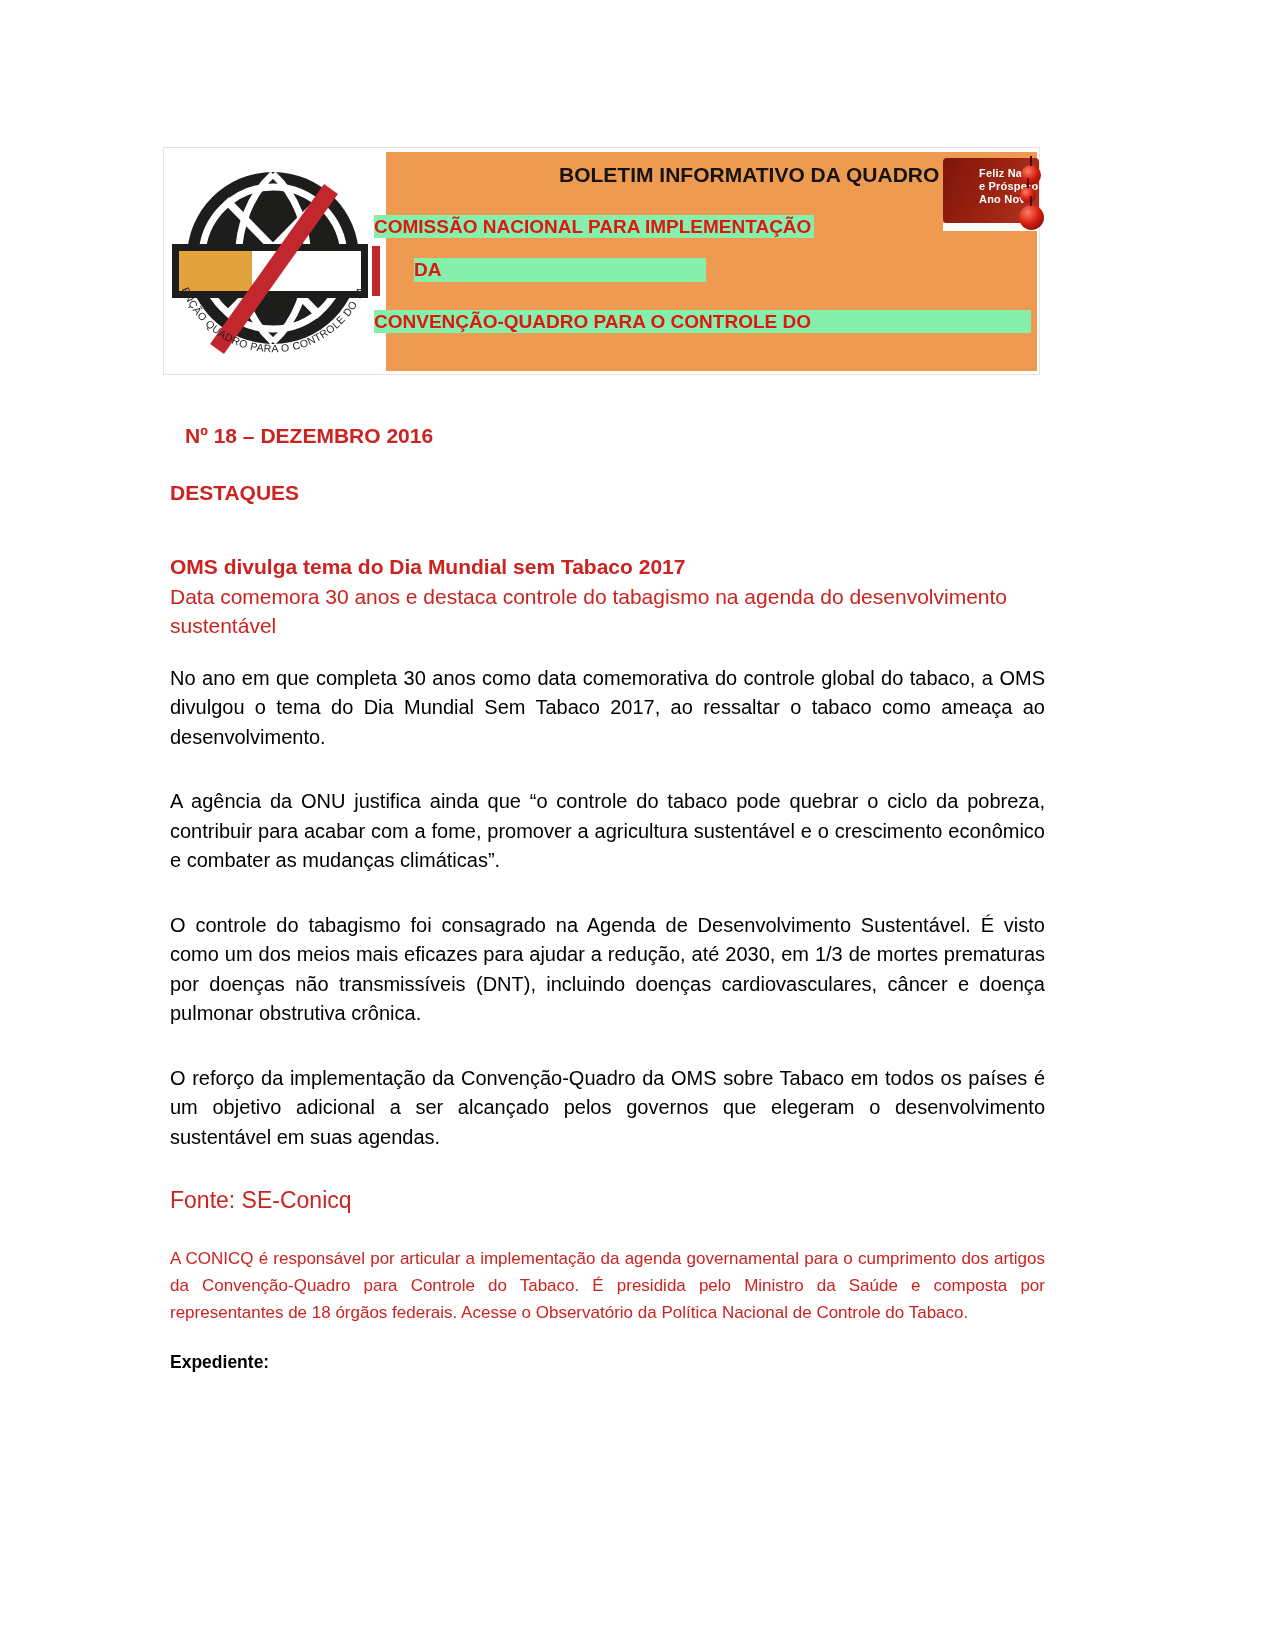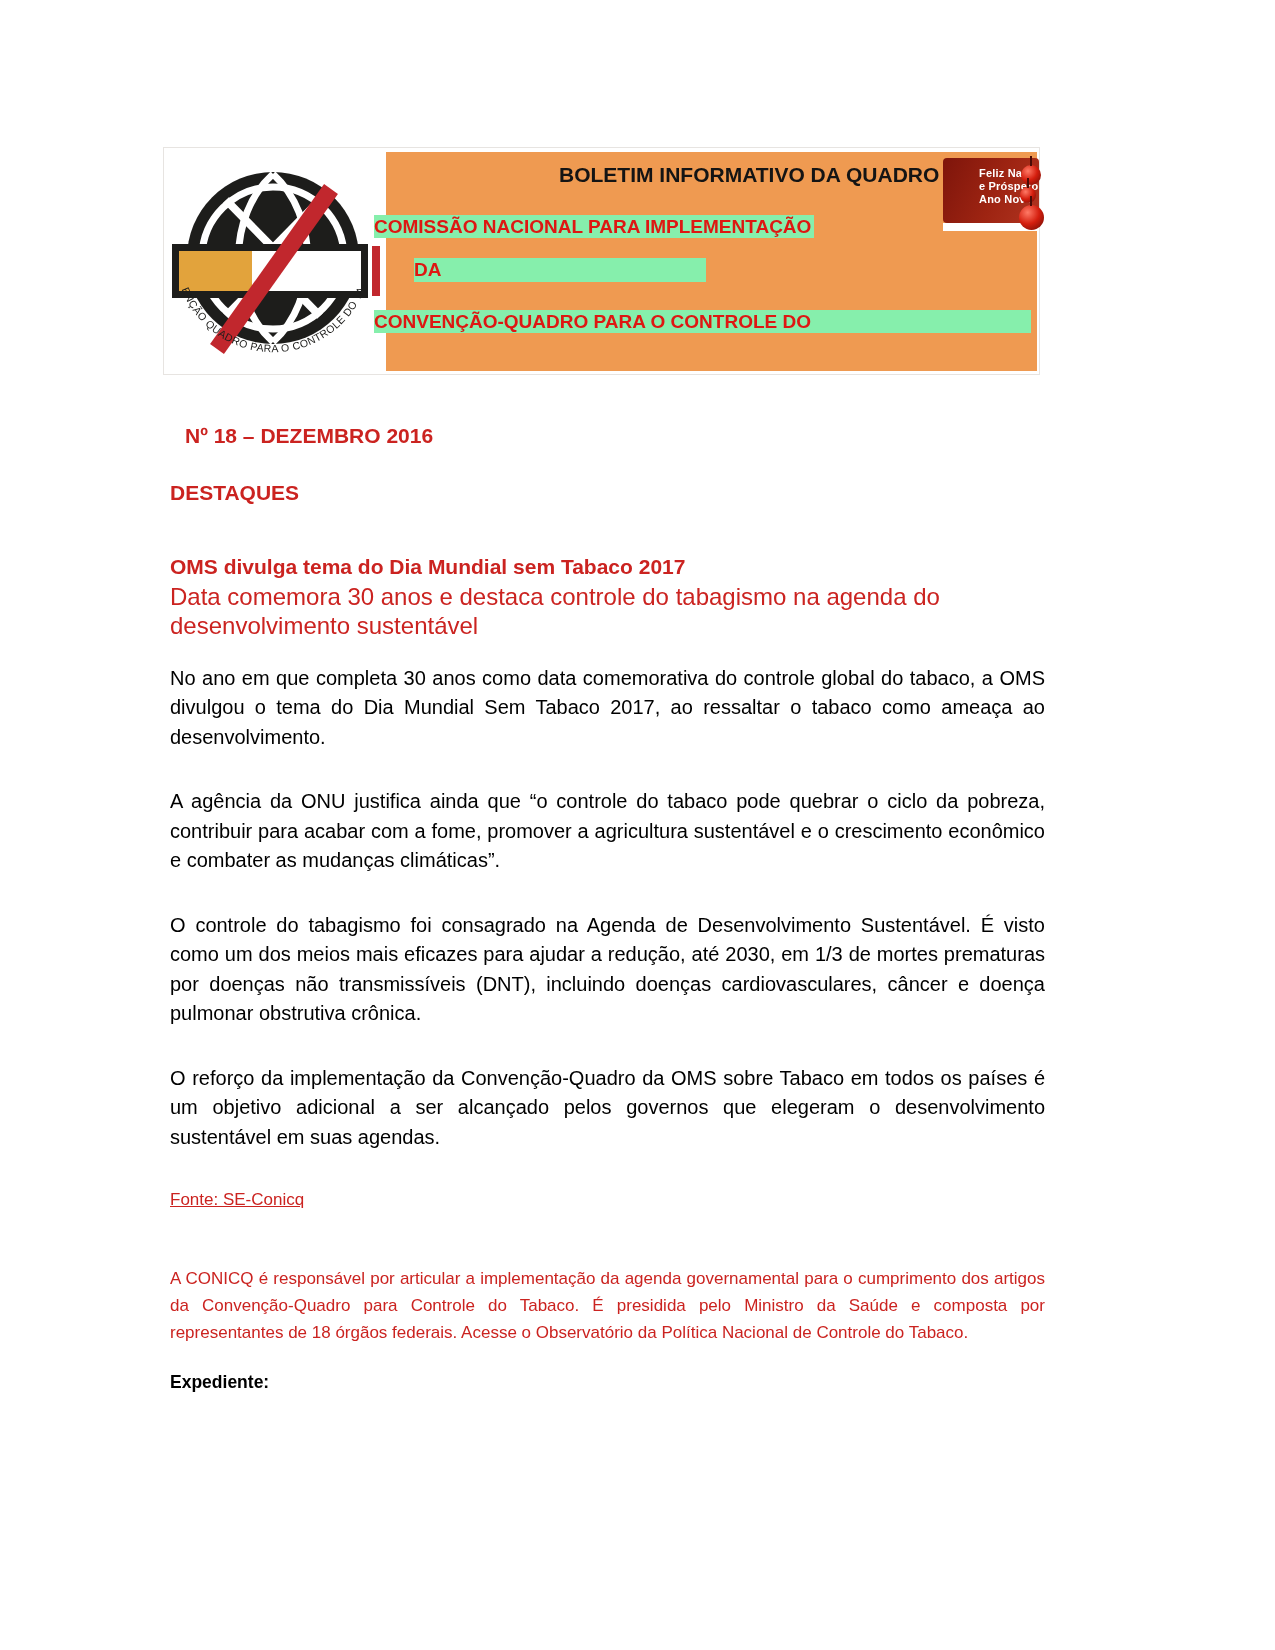--- a/index.html
+++ b/index.html
@@ -34,23 +34,23 @@
   .ball::before { content:""; position:absolute; left:45%; top:-9px; width:2px; height:10px; background:#4a0b06; }
   .b1 { width:20px; height:20px; right:-2px; top:7px; }
   .b2 { width:16px; height:16px; right:3px;  top:29px; }
   .b3 { width:25px; height:25px; right:-5px; top:47px; }
 
   
   .content { position:absolute; left:170px; top:423px; width:875px; color:#000; }
   .issue   { font-size:21px; font-weight:bold; color:#CB2320; line-height:26px; margin:0 0 31px 15px; }
   .section { font-size:21px; font-weight:bold; color:#CB2320; line-height:26px; margin:0 0 46px 0; }
   .article-title    { font-size:21px; font-weight:bold; color:#CB2320; line-height:29.5px; margin:0; }
-  .article-subtitle { font-size:24px; color:#CB2320; line-height:29.5px; margin:0 0 23px 0; }
+  .article-subtitle { font-size:21px; color:#CB2320; line-height:29.5px; margin:0 0 23px 0; }
   .content p.body { font-size:20px; line-height:29.5px; text-align:justify; margin:0 0 35px 0; color:#000; }
-  .source { font-size:17px; color:#CB2320; line-height:26px; margin:0 0 52px 0;text-decoration:underline; }
+  .source { font-size:23px; color:#CB2320; line-height:26px; margin:0 0 32px 0; }
   .about  { font-size:17px; line-height:27px; text-align:justify; color:#CB2320; margin:16px 0 26px 0; }
   .masthead { font-size:17.5px; font-weight:bold; color:#000; }
 </style>
 </head>
 <body>
 
 <div class="page">
 
   <div class="header">
 

